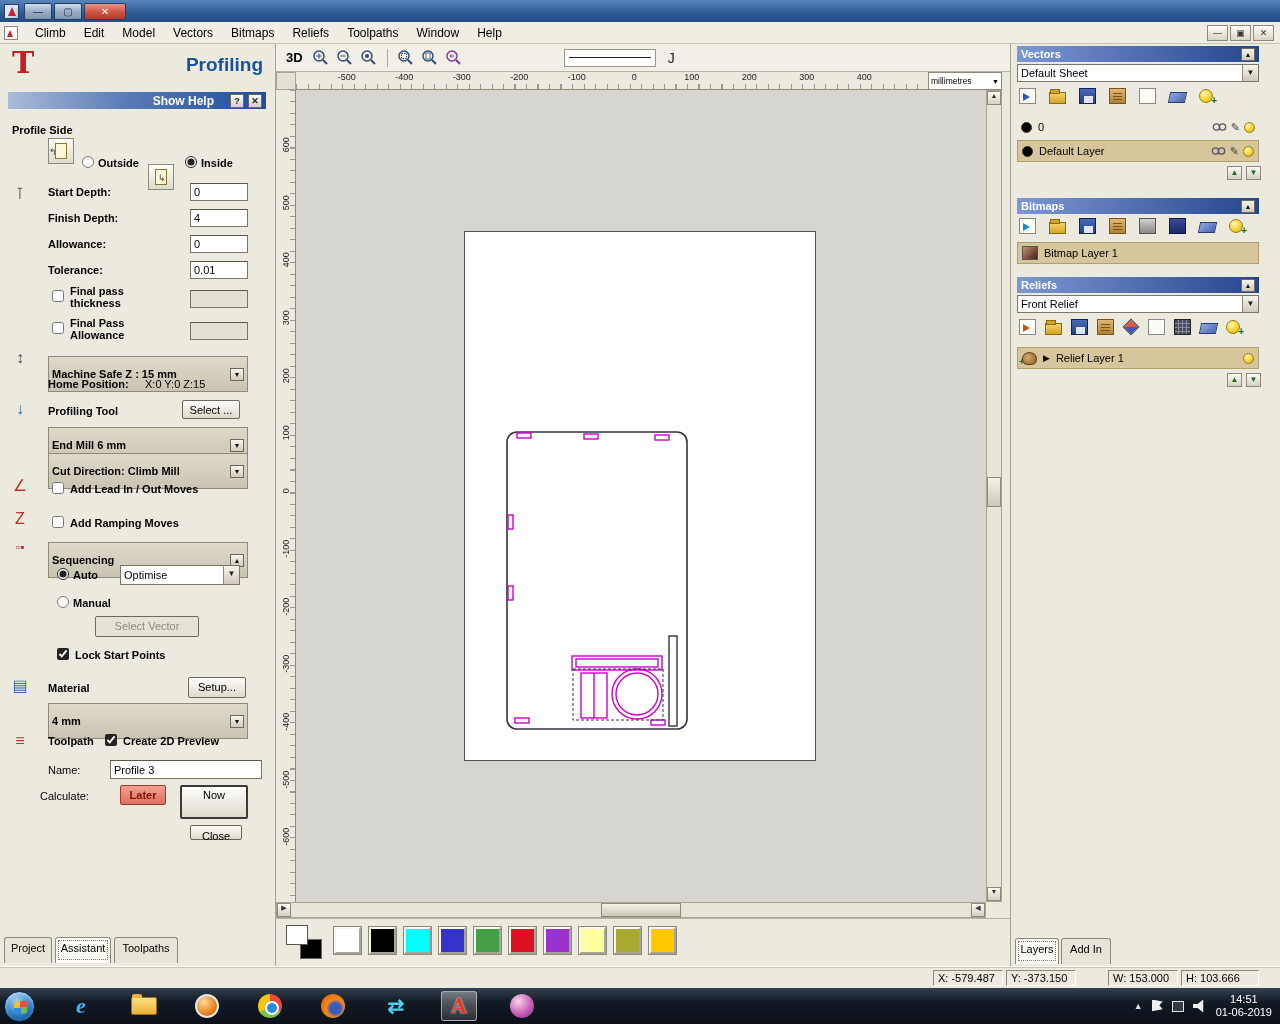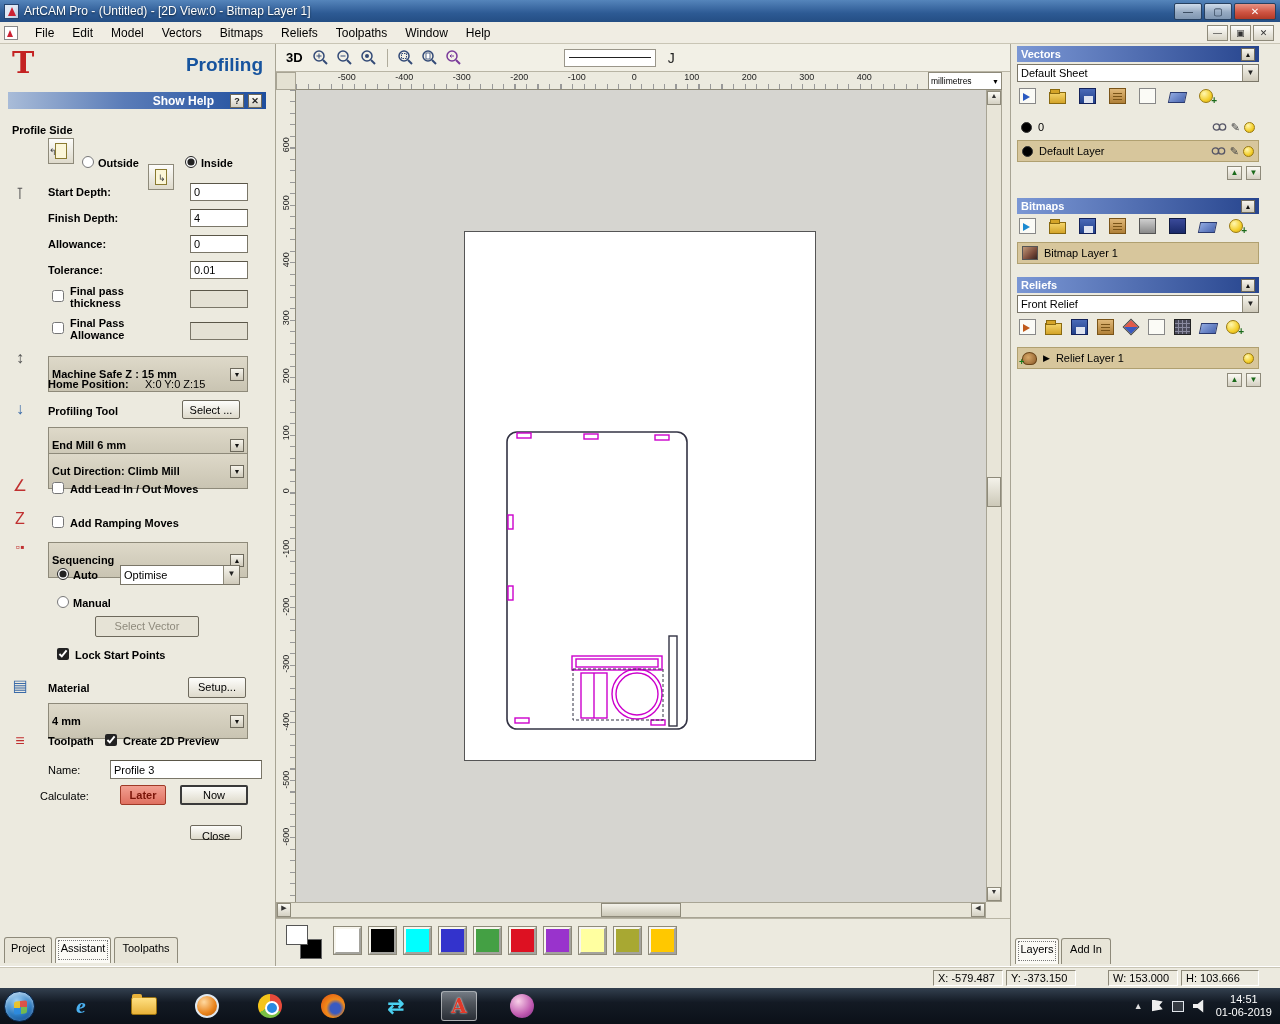--- a/index.html
+++ b/index.html
@@ -150,33 +150,32 @@
 
   input[type=radio], input[type=checkbox] { width:12px; height:12px; accent-color:#222; }
 </style>
 </head>
 <body>
 
 <div class="app">
 
   <div class="abs titlebar">
     <div class="app-icon"></div>
-    <div class="title-text">ArtCAM Pro - (Untitled) - [2D View:0 - Bitmap Layer 1]</div>
     <div class="winbtns">
       <div class="winbtn">—</div>
       <div class="winbtn">▢</div>
       <div class="winbtn close">✕</div>
     </div>
   </div>
 
   <div class="abs menubar">
     <div class="menu-doc-icon"></div>
     <div style="display:flex">
 
-    <div class="menu-item">File</div>
+    <div class="menu-item">Climb</div>
         <div class="menu-item">Edit</div>
         <div class="menu-item">Model</div>
         <div class="menu-item">Vectors</div>
         <div class="menu-item">Bitmaps</div>
         <div class="menu-item">Reliefs</div>
         <div class="menu-item">Toolpaths</div>
         <div class="menu-item">Window</div>
         <div class="menu-item">Help</div>
       </div>
     <div class="mdi-btns">
@@ -303,21 +302,21 @@
     <div class="abs side-icon red" style="left:6px;top:688px">≡</div>
     <div class="abs lbl b" style="left:48px;top:691px">Toolpath</div>
     <input class="abs" type="checkbox" checked="" style="left: 105px; top: 690px;">
     <div class="abs lbl b" style="left:123px;top:691px">Create 2D Preview</div>
 
     <div class="abs lbl" style="left:48px;top:720px">Name:</div>
     <input class="abs field" style="left: 110px; top: 716px; width: 152px; height: 19px;" value="Profile 3">
 
     <div class="abs lbl" style="left:40px;top:746px">Calculate:</div>
     <div class="abs btn later" style="left:120px;top:741px;width:46px;height:20px;line-height:18px">Later</div>
-    <div class="abs btn now" style="left:180px;top:741px;width:68px;height:20px;line-height:16px">Now</div>
+    <div class="abs btn now" style="left:180px;top:741px;width:68px;height:34px;line-height:16px">Now</div>
 
     <div class="abs btn" style="left:190px;top:781px;width:52px;height:15px;line-height:20px">Close</div>
 
     <div class="abs tab" style="left:4px;top:893px;width:48px;height:26px"><span>Project</span></div>
     <div class="abs tab active" style="left:55px;top:893px;width:56px;height:26px"><span>Assistant</span></div>
     <div class="abs tab" style="left:114px;top:893px;width:64px;height:26px"><span>Toolpaths</span></div>
   </div>
 
   <div class="abs canvas-toolbar">
     <div class="tb-3d">3D</div>

